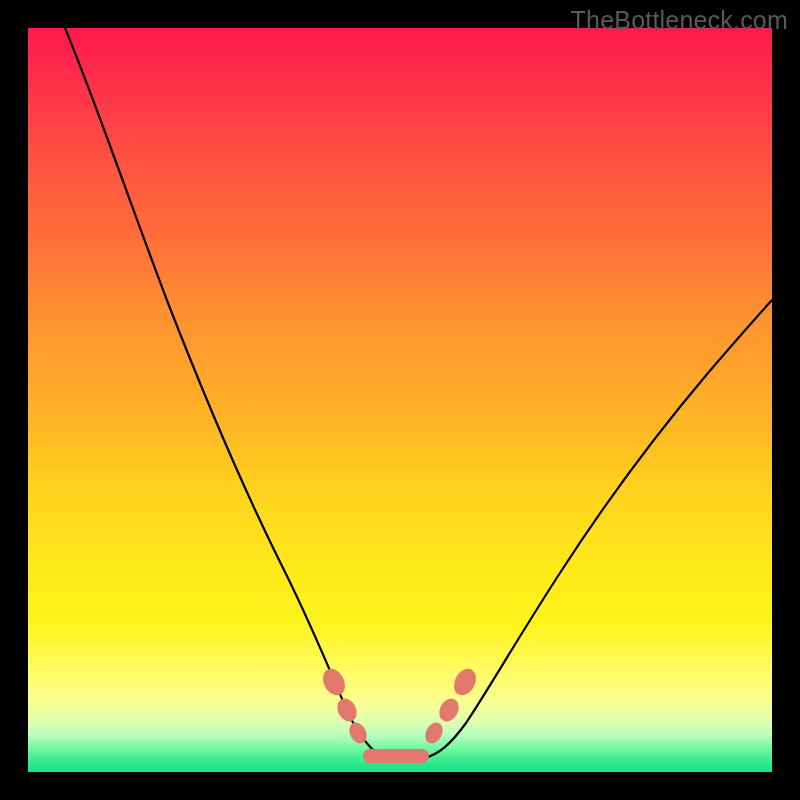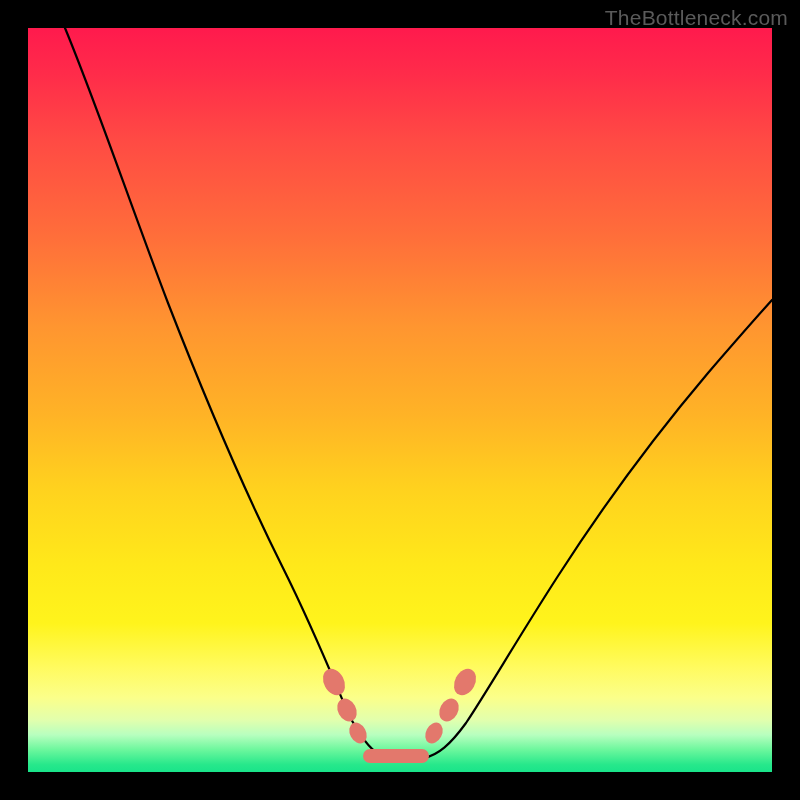--- a/index.html
+++ b/index.html
@@ -42,21 +42,21 @@
       #6cf79d 97%,
       #27e88b 99%,
       #19e48a 100%
     );
   }
   .watermark {
     position: absolute;
     top: 6px;
     right: 12px;
     color: #5a5a5a;
-    font-size: 21px;
+    font-size: 25px;
     font-weight: 500;
     letter-spacing: 0.2px;
     user-select: none;
   }
   svg.curve {
     position: absolute;
     left: 0;
     top: 0;
     width: 744px;
     height: 744px;

